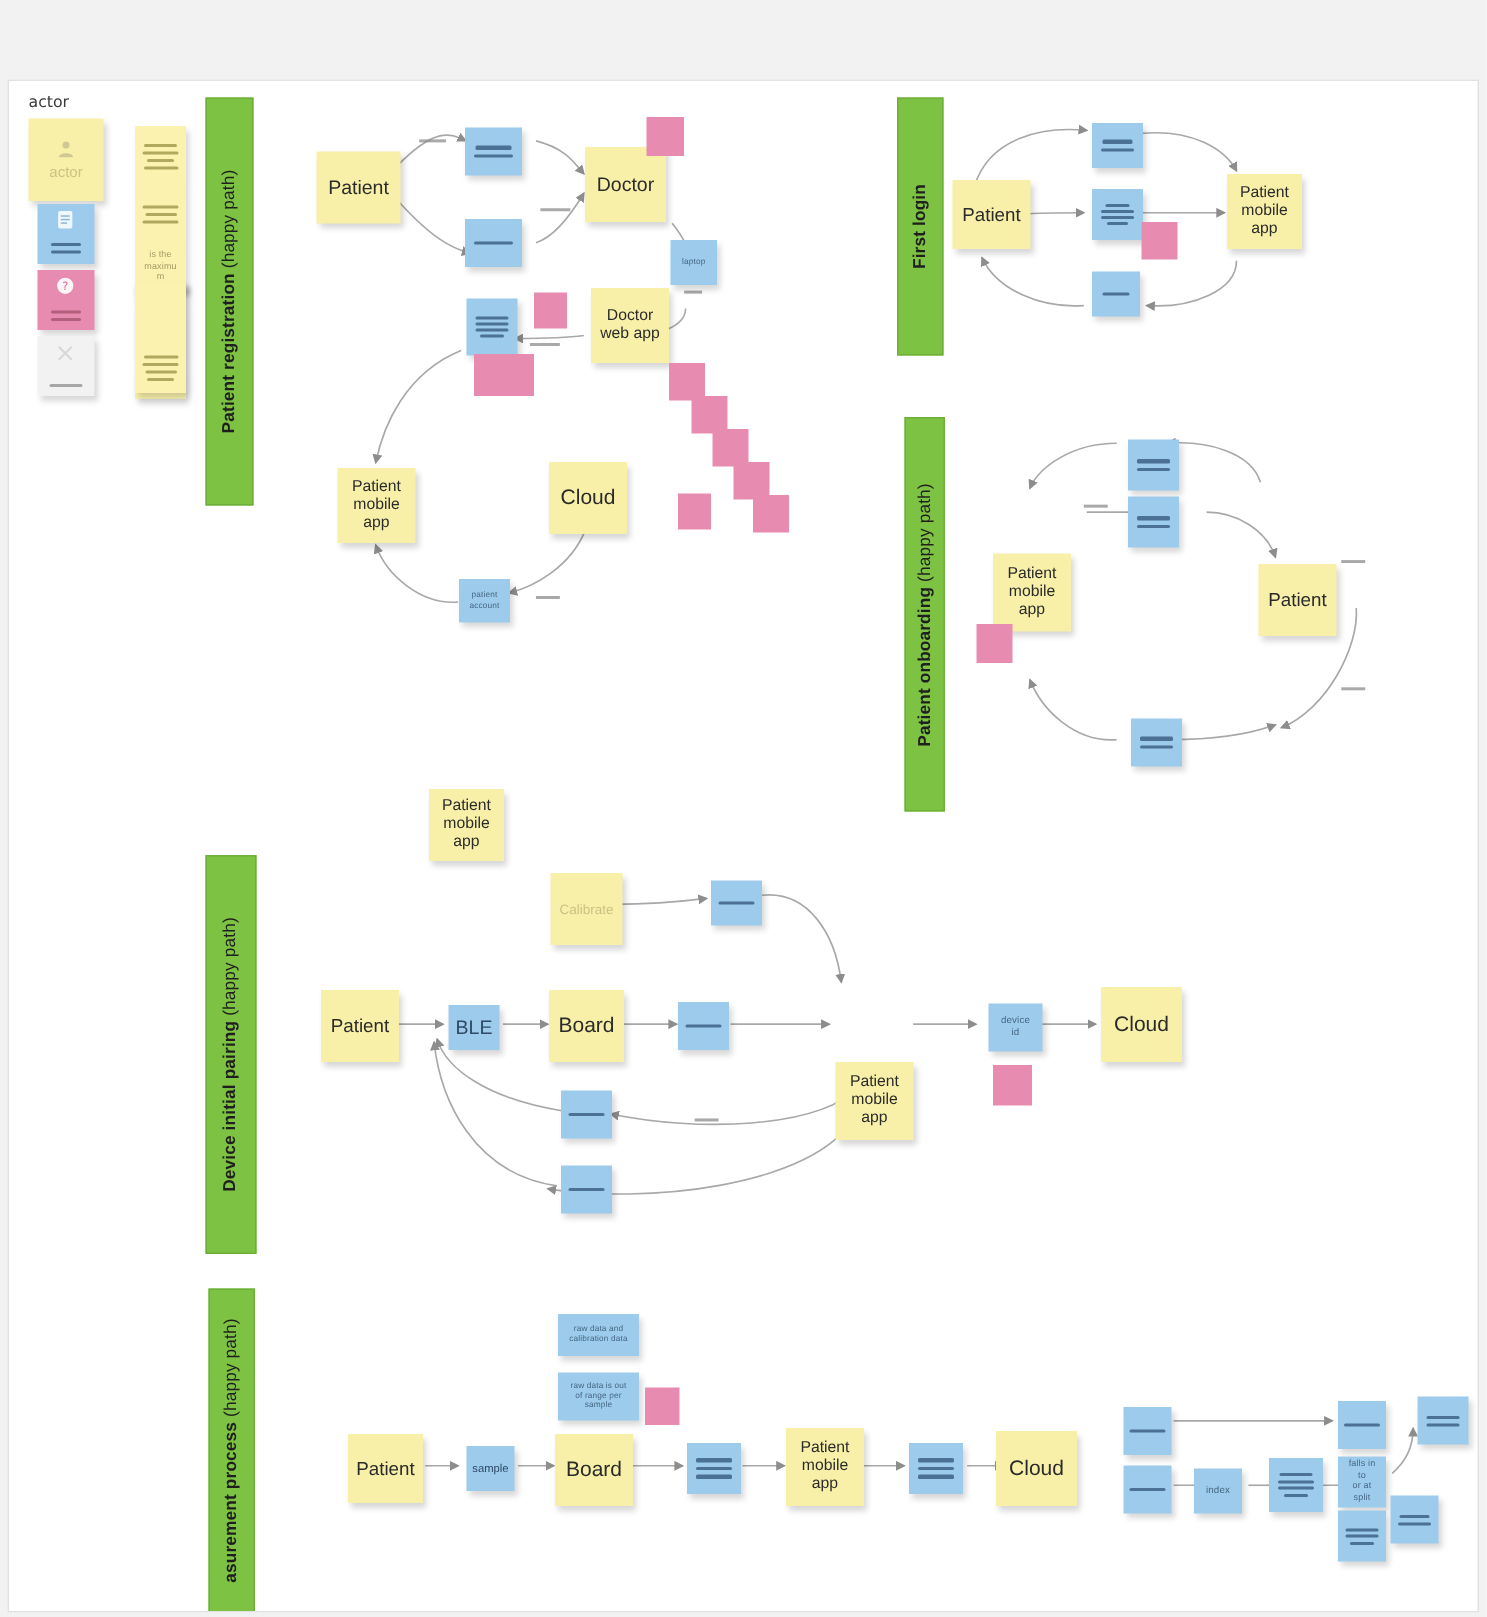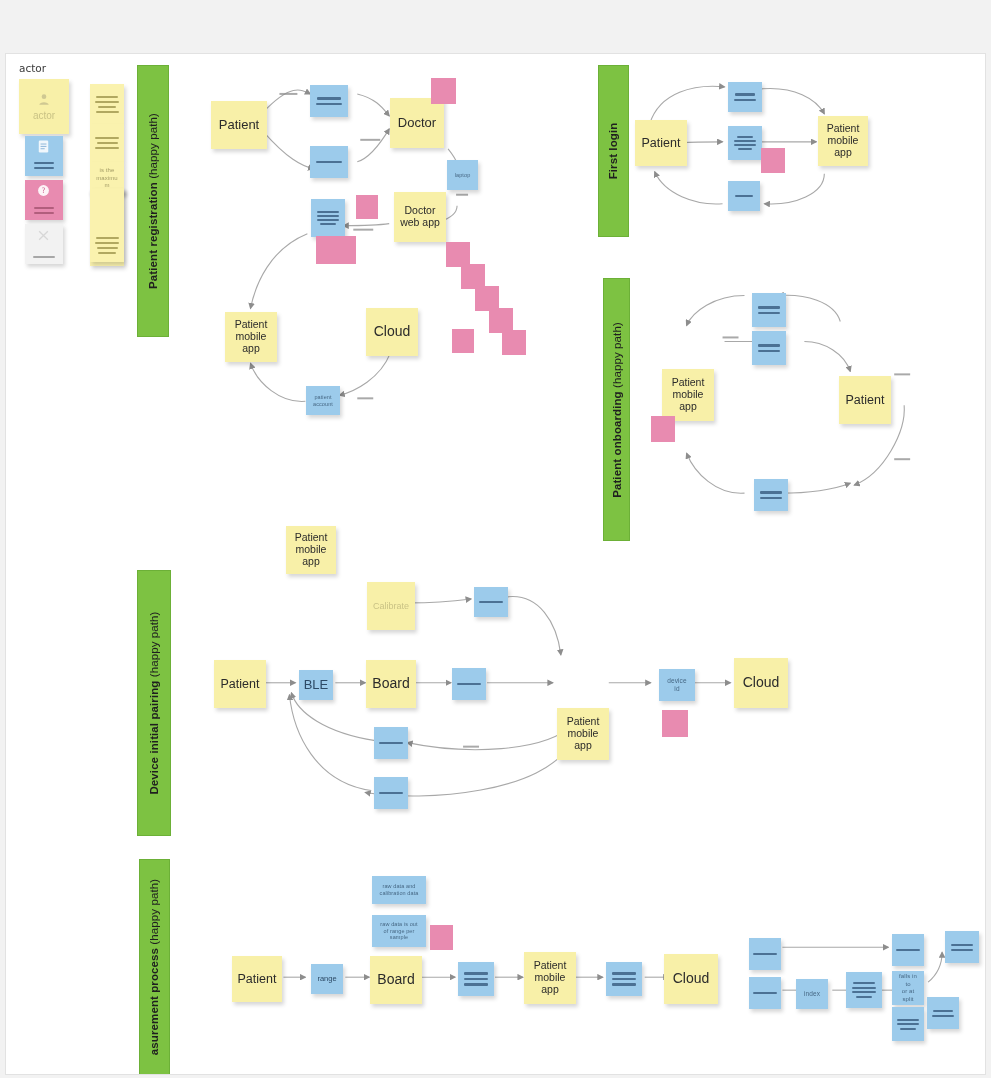--- a/index.html
+++ b/index.html
@@ -470,21 +470,21 @@
     <div class="note blue" style="left:366px; top:861px; width:54px; height:32px;">
       <span class="blurtext" style="white-space:pre-line;">raw data is out
 of range per
 sample</span>
     </div>
     <div class="note pink nshadow" style="left:424px; top:871px; width:23px; height:25px;"></div>
     <div class="note yellow" style="left:226px; top:902px; width:50px; height:46px; font-size:12.5px;">
       <span>Patient</span>
     </div>
     <div class="note blue" style="left:305px; top:910px; width:32px; height:30px; font-size:7.5px;">
-      <span style="font-size:7.5px;color:#2d4a66;">range</span>
+      <span style="font-size:7.5px;color:#2d4a66;">sample</span>
     </div>
     <div class="note yellow" style="left:364px; top:902px; width:52px; height:48px; font-size:14px;">
       <span>Board</span>
     </div>
     <div class="note blue" style="left:452px; top:908px; width:36px; height:34px;">
       <span class="lines dark" style="gap:3px">
           <i style="width:24px;height:2.5px"></i>
           <i style="width:24px;height:2.5px"></i>
           <i style="width:24px;height:2.5px"></i>
         </span>

